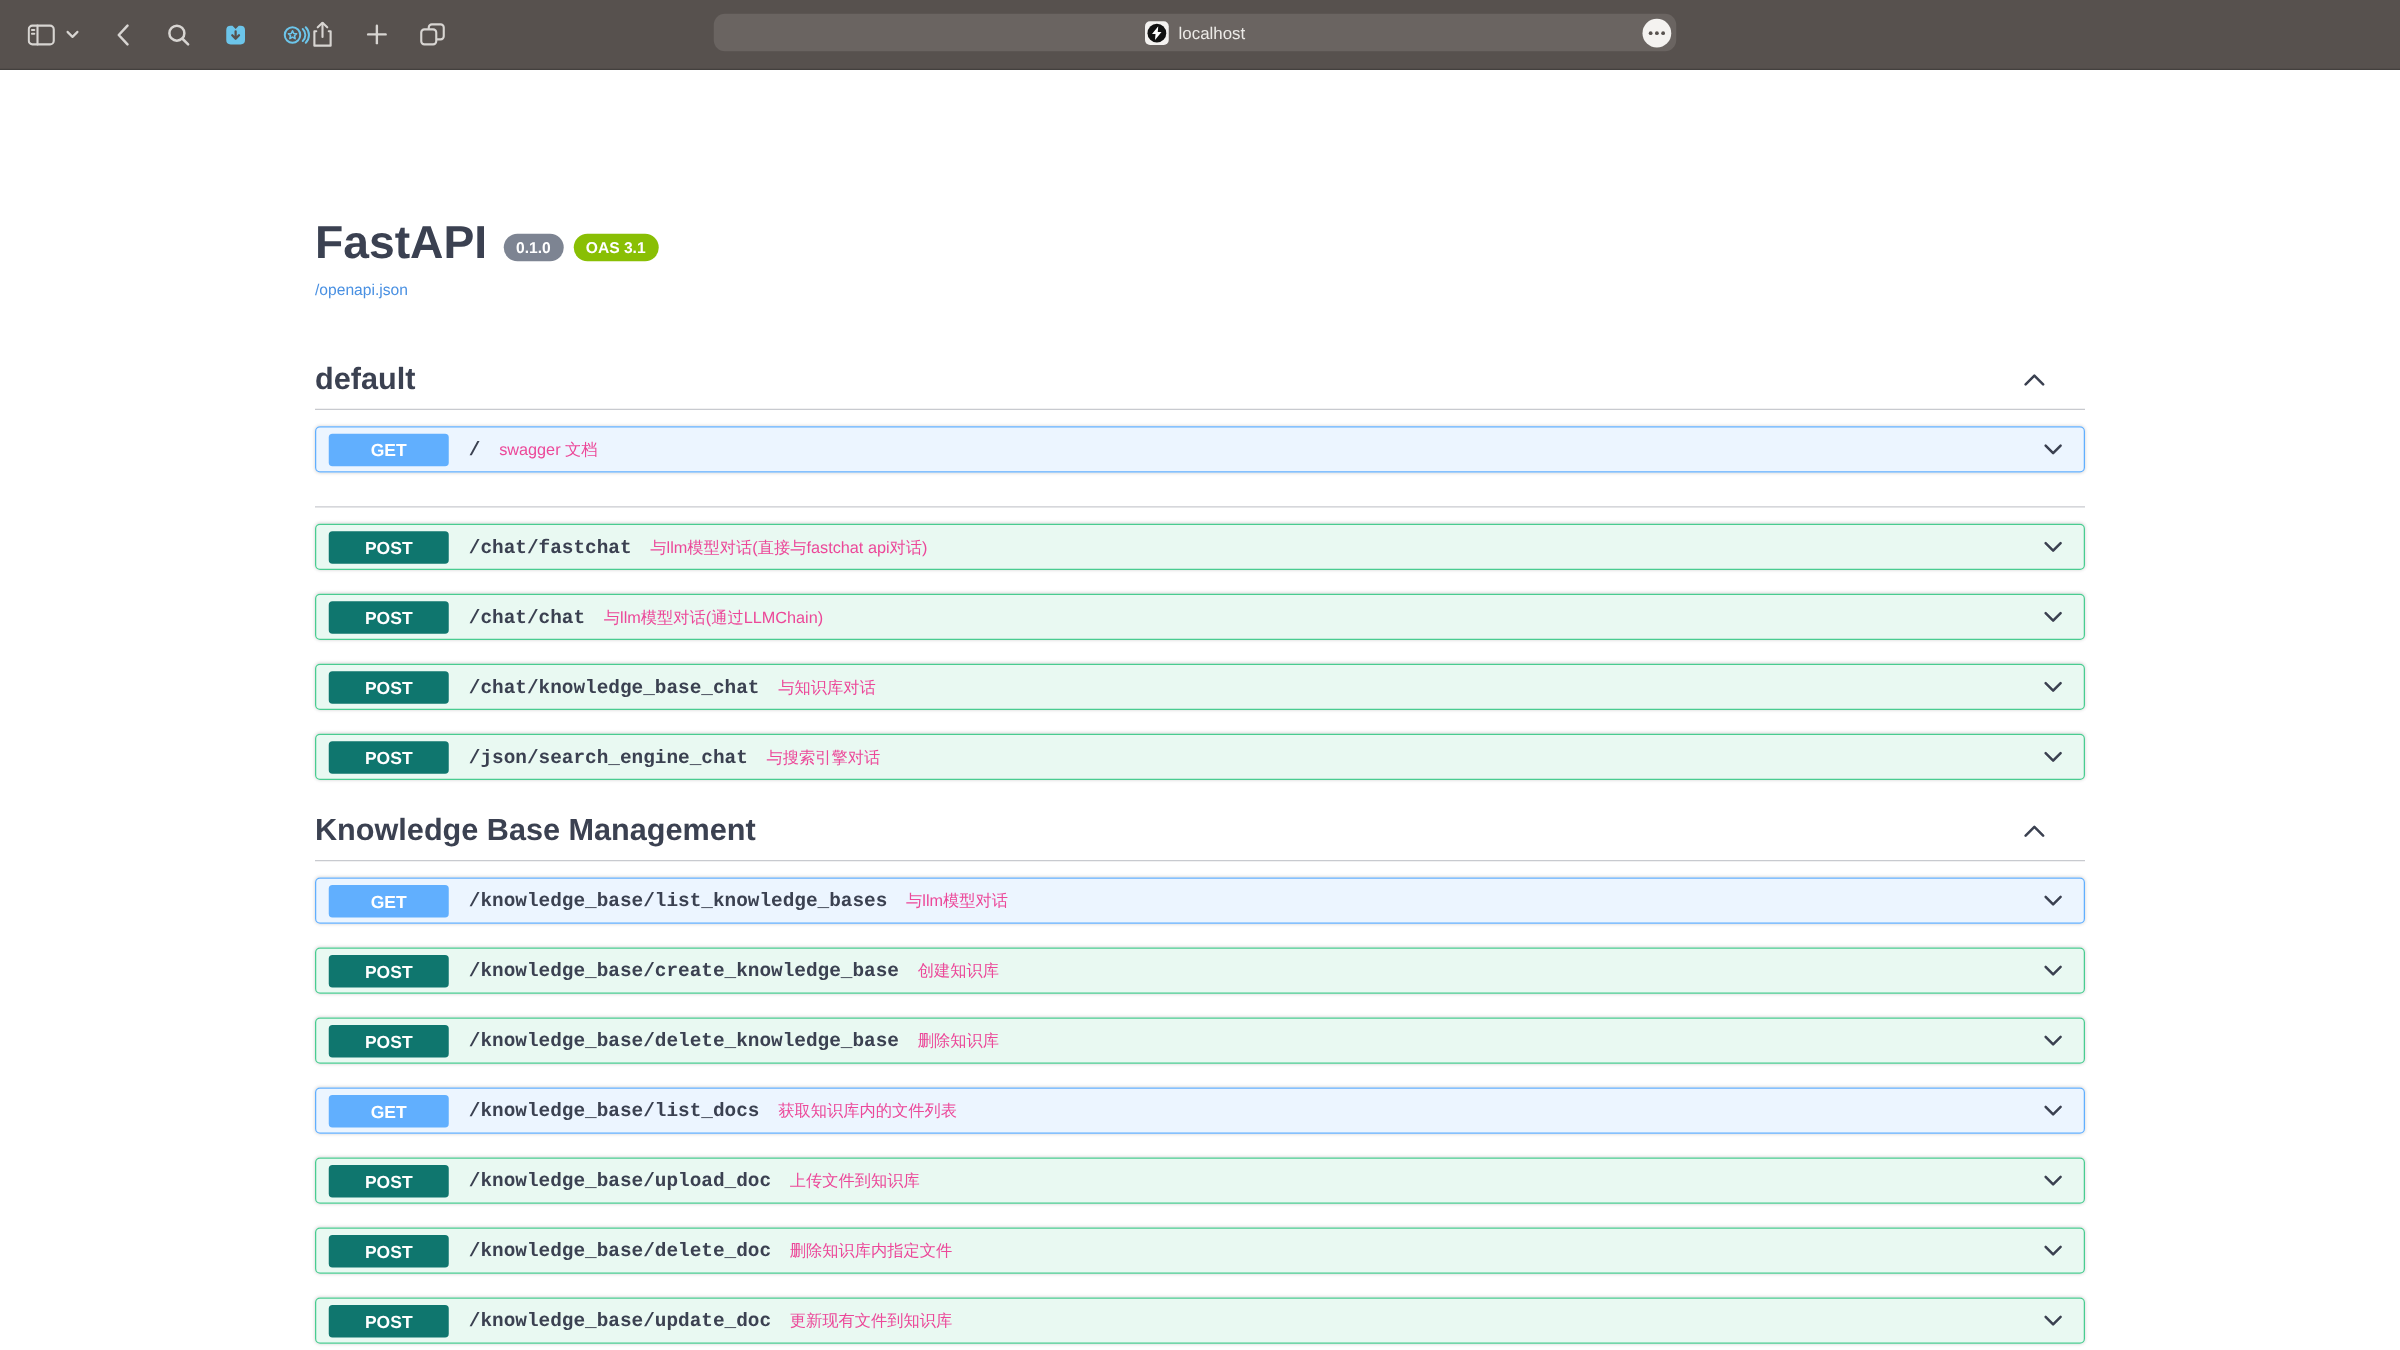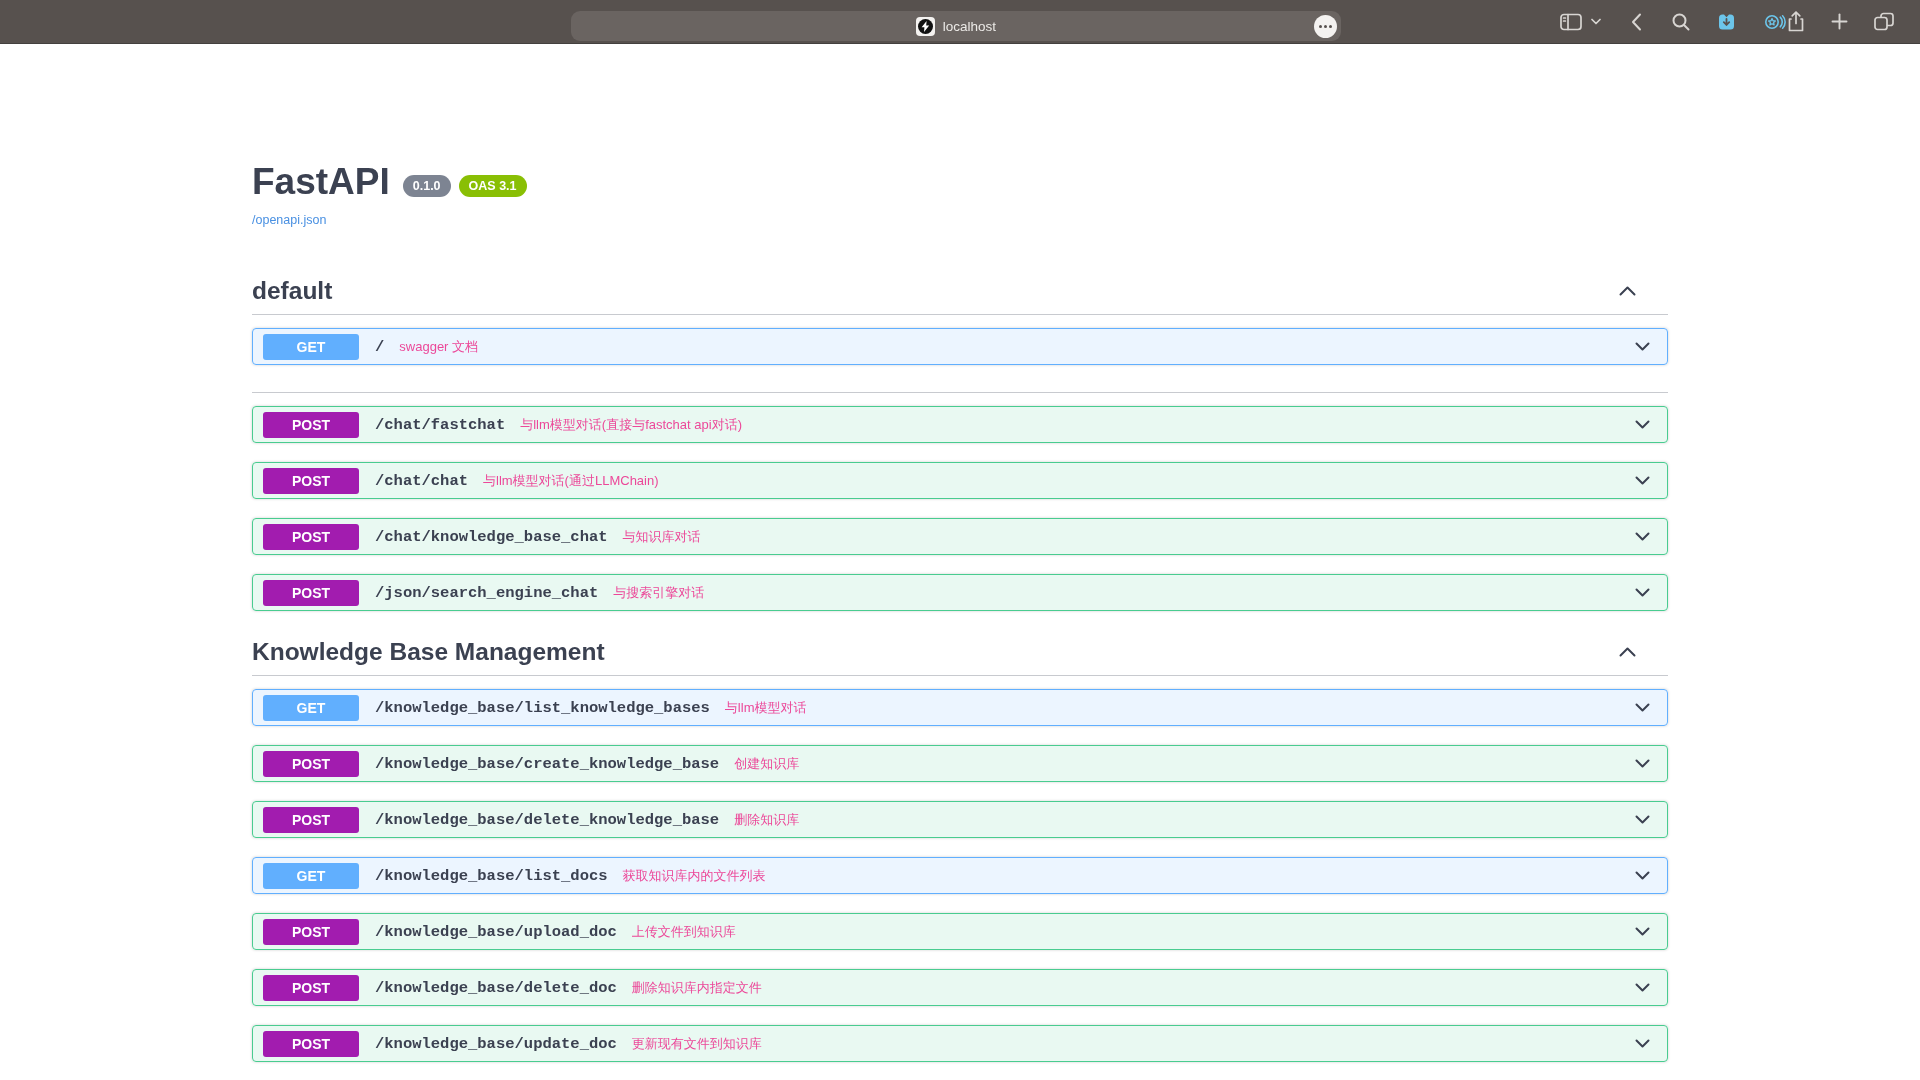--- a/index.html
+++ b/index.html
@@ -1,21 +1,21 @@
 <!DOCTYPE html>
 <html><head>
 <meta charset="utf-8">
 <style>
   * { margin:0; padding:0; box-sizing:border-box; }
   html,body { width:1920px; height:1080px; overflow:hidden; background:#fff;
     font-family:"Liberation Sans", sans-serif; }
 
   
-  .toolbar{ height:44px; background:#57514e; border-bottom:1px solid #43403e;
-    display:flex; align-items:center; justify-content:flex-end; }
+  .toolbar{ height:56px; background:#57514e; border-bottom:1px solid #43403e;
+    display:flex; align-items:center; justify-content:flex-start; }
   .tb-left{ display:flex; align-items:center; padding-left:22px; gap:0; }
   .tb-right{ display:flex; align-items:center; padding-right:26px; gap:26px; }
   .tb-btn{ display:flex; align-items:center; justify-content:center; cursor:default; }
   .tb-btn svg{ display:block; }
   .tb-stroke{ stroke:#d8d5d2; fill:none; stroke-width:1.7; stroke-linecap:round; stroke-linejoin:round; }
   .gap-sm{ margin-left:9px; } .gap-md{ margin-left:26px; } .gap-lg{ margin-left:30px; }
   .ext-stroke{ stroke:#6cc5ea; fill:none; stroke-width:1.6; stroke-linecap:round; stroke-linejoin:round; }
 
   .addressbar{ position:absolute; left:571px; top:11px; width:770px; height:30px;
     background:#6a6461; border-radius:9px; display:flex; align-items:center;
@@ -52,21 +52,21 @@
   .sec-rule{ border:none; border-top:1px solid rgba(59,65,81,.28); margin:0; }
 
   .op{ display:flex; align-items:center; height:37px; border-radius:4px;
     border:1px solid; margin:13px 0 19px 0; box-shadow:0 0 3px rgba(0,0,0,.19);
     cursor:pointer; }
   .op.get{ background:rgba(97,175,254,.12); border-color:#61affe; }
   .op.post{ background:rgba(73,204,144,.12); border-color:#49cc90; }
   .method{ width:96px; height:26px; margin-left:10px; border-radius:3px; color:#fff;
     font-size:14px; font-weight:bold; text-align:center; line-height:26px; flex:0 0 auto; }
   .op.get .method{ background:#61affe; }
-  .op.post .method{ background:#a21caf; }
+  .op.post .method{ background:#0f766e; }
   .path{ margin-left:16px; font-family:"Liberation Mono","DejaVu Sans Mono",monospace;
     font-weight:bold; font-size:15.5px; color:#3b4151; white-space:nowrap; }
   .desc{ margin-left:15px; font-size:13px; color:#ec4899; white-space:nowrap; }
   .row-chev{ margin-left:auto; margin-right:17px; display:flex; }
   .dark-stroke{ stroke:#3b4151; fill:none; stroke-width:2; stroke-linecap:round; stroke-linejoin:round; }
 </style>
 </head>
 <body>
 
 <div class="toolbar">

